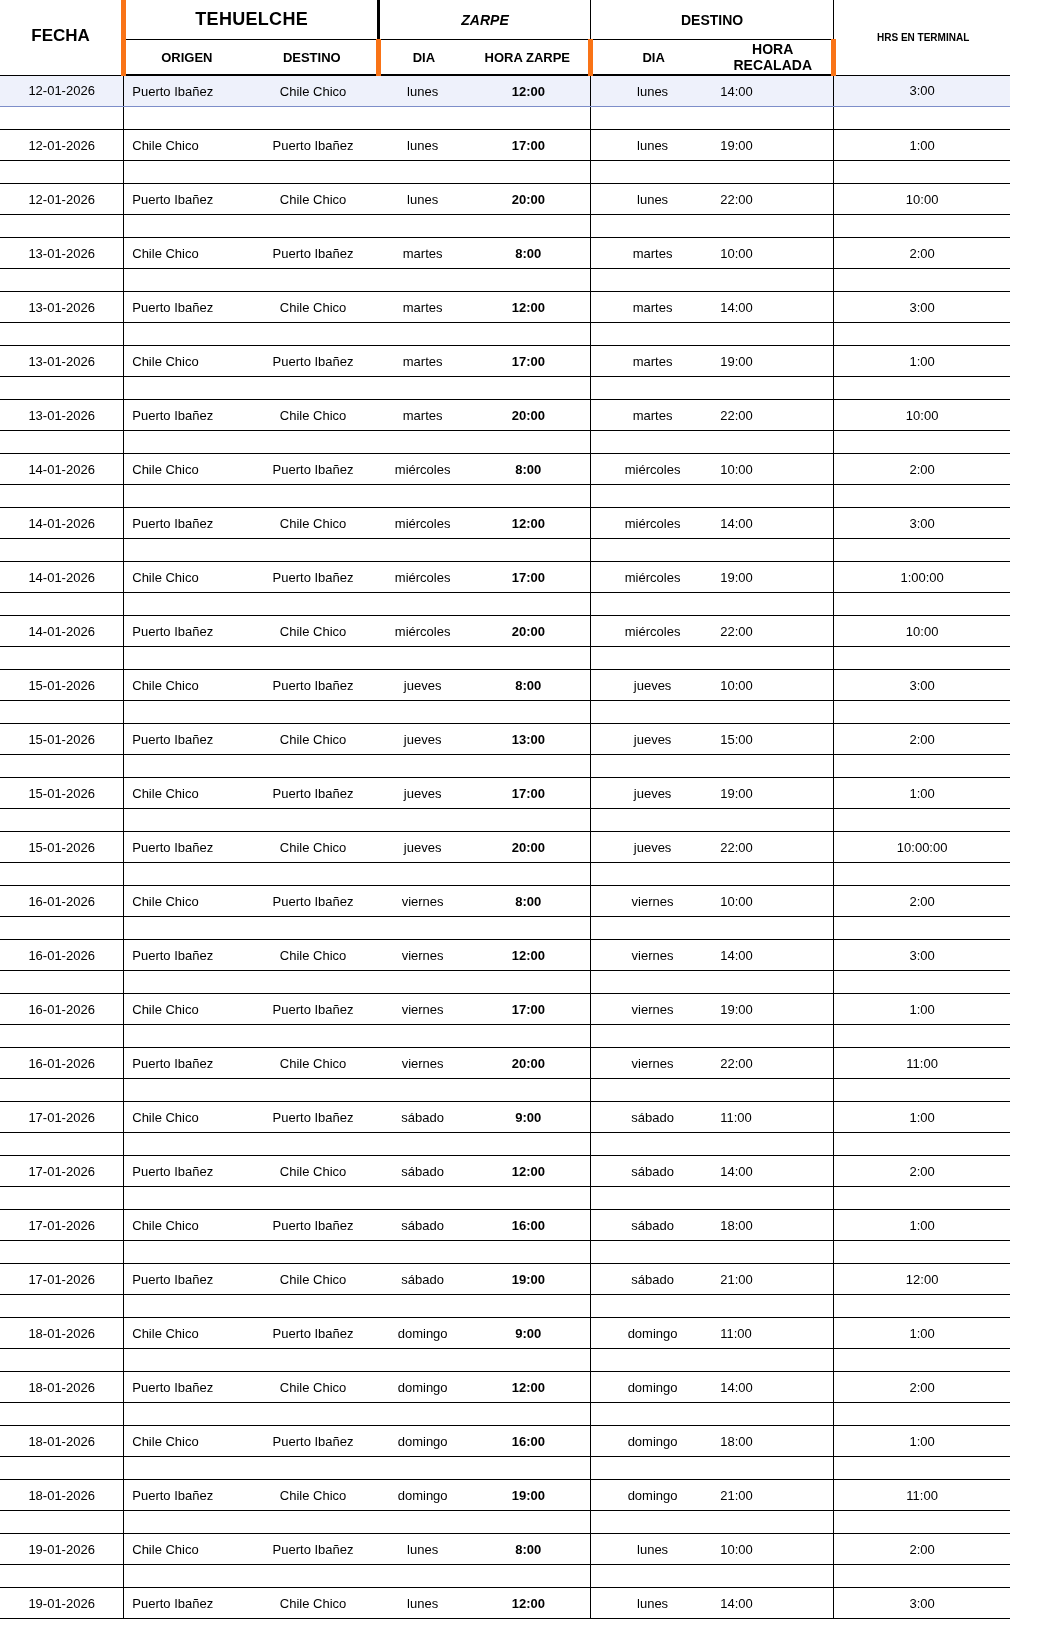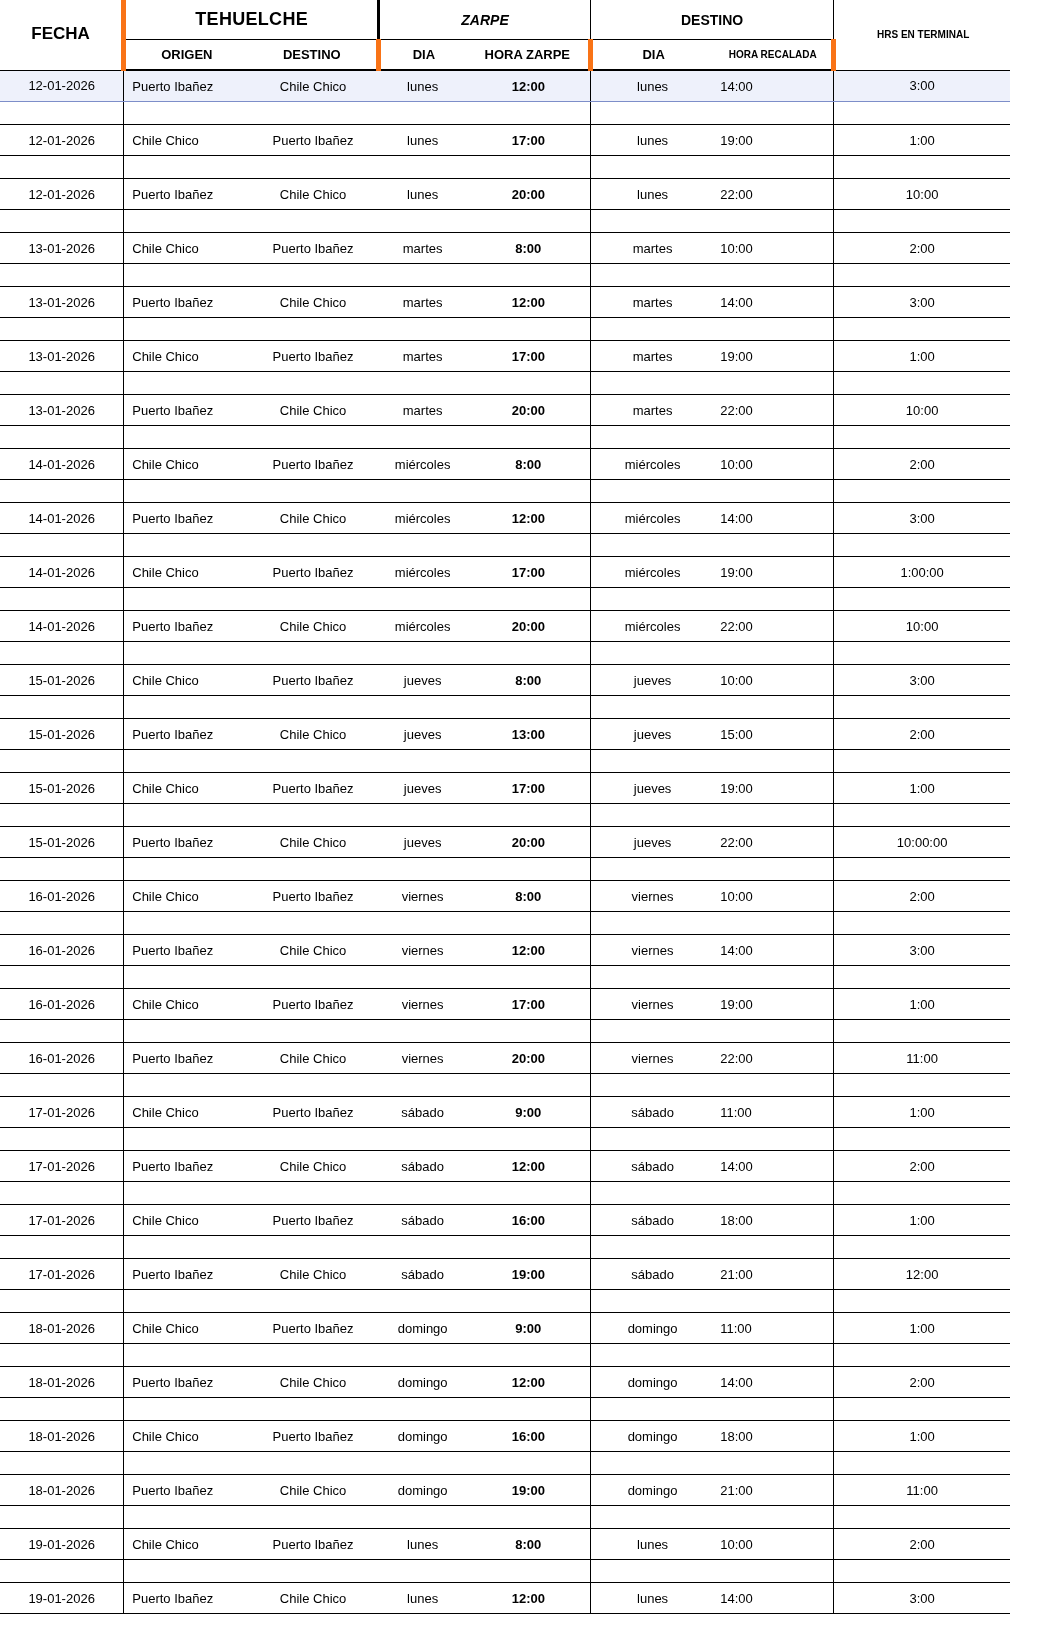--- a/index.html
+++ b/index.html
@@ -62,21 +62,21 @@
   }
   .fecha-head {
     font-size: 17px;
     vertical-align: bottom;
     padding-bottom: 3px;
   }
   .sub {
     font-size: 13px;
   }
   .sub.small {
-    font-size: 10px;
+    font-size: 14px;
   }
   .bl { border-left: 1px solid #000; }
   .br { border-right: 5px solid #f97316; }
 
   
   tbody td {
     font-size: 13px;
     height: 30px;
     vertical-align: middle;
     padding: 0 6px;

